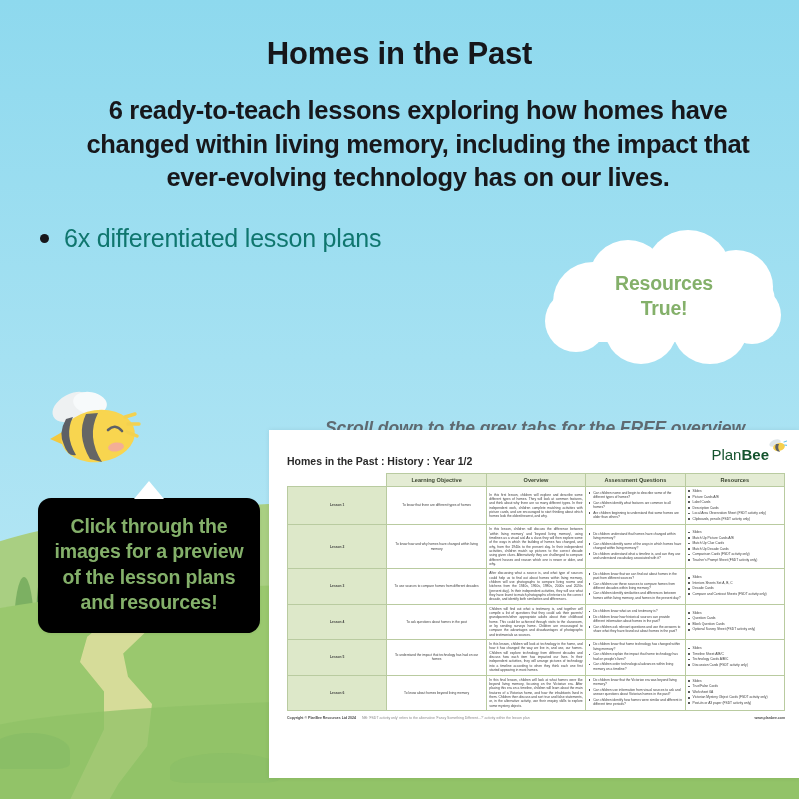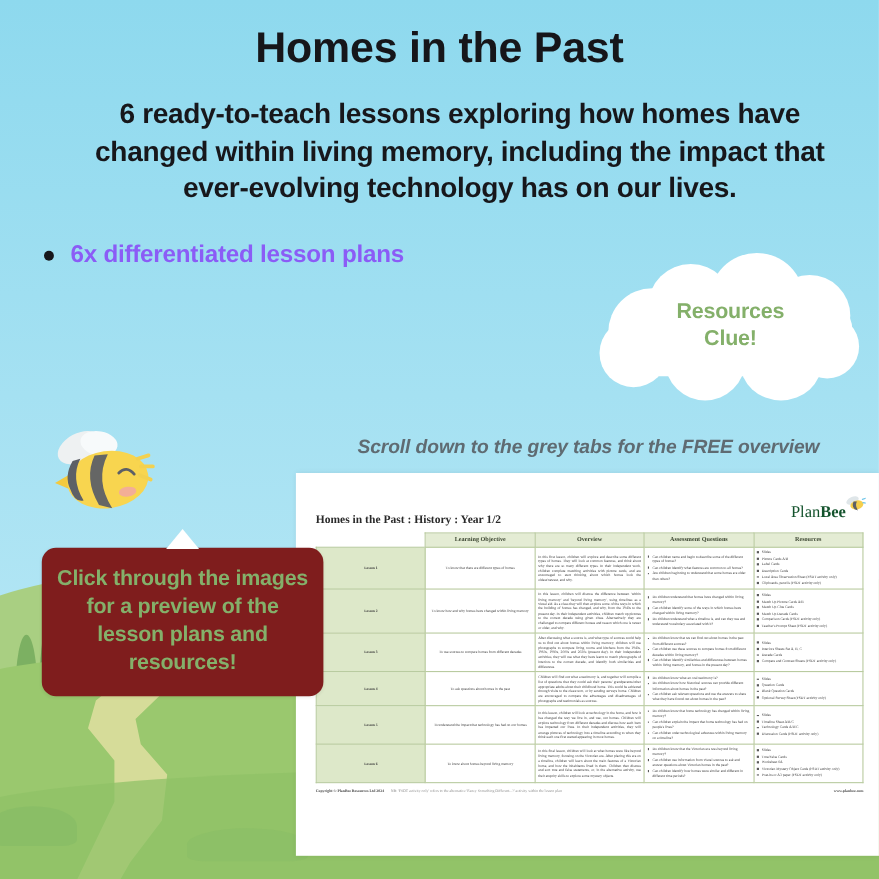--- a/index.html
+++ b/index.html
@@ -51,46 +51,46 @@
   .bush {
     position:absolute; bottom:0; background:#88bd66; border-radius:50% 50% 16% 16%;
     opacity:.85;
   }
 
   
   #content { position: relative; z-index: 5; }
 
   .title {
     text-align: center;
-    font-size: 39px;
+    font-size: 31px;
     font-weight: 700;
     color: #16161a;
     letter-spacing: -0.2px;
-    padding-top: 22px;
+    padding-top: 36px;
   }
   .subtitle {
     text-align: center;
     font-size: 25.5px;
     font-weight: 700;
     color: #17171b;
     line-height: 1.32;
     padding: 22px 18px 0 18px;
     letter-spacing: -0.3px;
     margin-left: 37px;
   }
 
   .bullets {
     margin: 26px 0 0 34px;
     list-style: none;
     width: 480px;
   }
   .bullets li {
-    font-size: 22px;
-    font-weight: 700;
-    color: #8b5cf6;
+    font-size: 25px;
+    font-weight: 400;
+    color: #0f766e;
     line-height: 1.42;
     position: relative;
     padding-left: 30px;
     letter-spacing: -0.2px;
   }
   .bullets li::before {
     content: "";
     position: absolute; left: 6px; top: 13px;
     width: 9px; height: 9px; border-radius: 50%;
     background: #17171b;
@@ -112,54 +112,53 @@
     display: flex; flex-direction: column; align-items: center; justify-content: center;
     color: #84b06a; font-size: 19.5px; font-weight: 700; line-height: 1.26;
     text-align: center; z-index: 3; letter-spacing: -0.2px;
   }
 
   
   #bee { position: absolute; left: 28px; top: 383px; width: 128px; height: 100px; z-index: 6; }
 
   
   #speech-bubble {
-    position: absolute; left: 38px; top: 498px; width: 256px;
-    background: #7f1d1d; border-radius: 13px;
+    position: absolute; left: 38px; top: 498px; width: 222px;
+    background: #000000; border-radius: 13px;
     padding: 16px 10px 18px 10px;
     z-index: 7;
     box-shadow: 0 1px 3px rgba(0,0,0,.06);
   }
   #speech-bubble::before {
     content:""; position:absolute; left: 50%; top: -17px; transform: translateX(-50%);
     border-left: 15px solid transparent; border-right: 15px solid transparent;
     border-bottom: 18px solid #fff;
   }
   #speech-bubble .sb-text {
     color: #84b06a; font-size: 19.5px; font-weight: 600;
     text-align: center; line-height: 1.30; letter-spacing: -0.2px;
   }
 
   
   #scroll-caption {
-    position: absolute; left: 285px; top: 396px; width: 500px;
+    position: absolute; left: 285px; top: 418px; width: 500px;
     text-align: center;
     font-size: 17.5px; font-style: italic; font-weight: 700;
     color: #5f6b72; z-index: 6; letter-spacing: -0.1px;
   }
 
   
   #doc-preview {
     position: absolute; left: 269px; top: 430px;
     width: 530px; height: 348px;
     background: #fff;
     z-index: 6;
     overflow: hidden;
     box-shadow: 0 0 5px rgba(0,0,0,.08);
-    padding: 28px 14px 0 18px;
-    font-family: Liberation Serif, serif;
+    padding: 16px 14px 0 18px;
   }
   .doc-head { display: flex; align-items: flex-start; justify-content: space-between; }
   .doc-title { font-size: 10.5px; font-weight: 700; color: #2a2a2a; padding-top: 9px; }
   .doc-logo { position: relative; font-size: 15px; color: #14532d; font-weight: 400; padding-right: 16px; }
   .doc-logo b { font-weight: 700; }
   .logo-bee { position: absolute; right: -2px; top: -7px; width: 20px; height: 14px; }
 
   table.plan {
     width: 100%; border-collapse: collapse; margin-top: 6px;
     table-layout: fixed;
@@ -239,21 +238,21 @@
   <div class="puff" style="left:44px;  top:12px; width:78px; height:78px;"></div>
   <div class="puff" style="left:100px; top:2px;  width:86px; height:86px;"></div>
   <div class="puff" style="left:154px; top:22px; width:74px; height:74px;"></div>
   <div class="puff" style="left:0px;   top:62px; width:62px; height:62px;"></div>
   <div class="puff" style="left:60px;  top:66px; width:72px; height:70px;"></div>
   <div class="puff" style="left:128px; top:68px; width:74px; height:68px;"></div>
   <div class="puff" style="left:178px; top:58px; width:58px; height:58px;"></div>
   <div class="body"></div>
   <div class="txt">
     <span>Resources</span>
-    <span>Clue!</span>
+    <span>True!</span>
   </div>
 </div>
 
 <svg id="bee" viewBox="0 0 128 100">
   <g>
     <ellipse cx="44" cy="24" rx="21" ry="13" fill="#eef1f2" transform="rotate(-28 44 24)"></ellipse>
     <ellipse cx="62" cy="20" rx="17" ry="11" fill="#f7fafb" transform="rotate(10 62 20)"></ellipse>
     <path d="M36 62 L22 56 L36 48 Z" fill="#f3c93e"></path>
     <ellipse cx="70" cy="53" rx="37" ry="26" fill="#f8d54f" transform="rotate(-8 70 53)"></ellipse>
     <path d="M45 34 Q36 52 48 72 Q40 74 36 62 Q30 50 38 36 Z" fill="#5d6066"></path>

